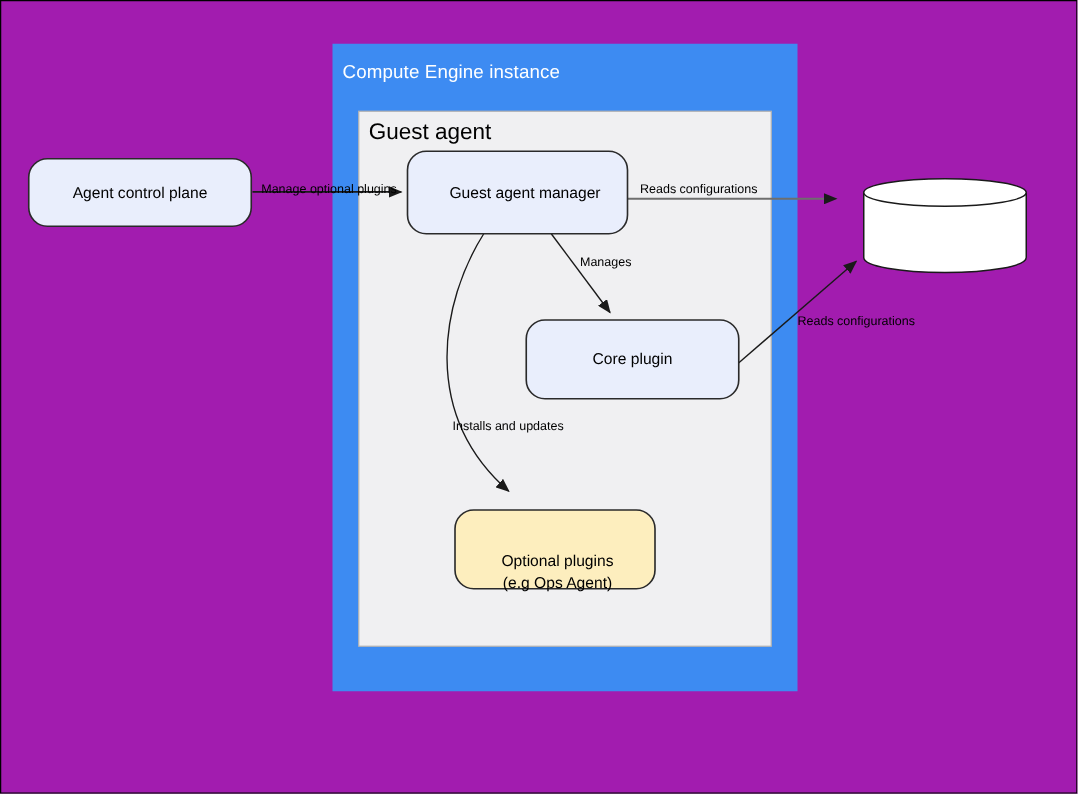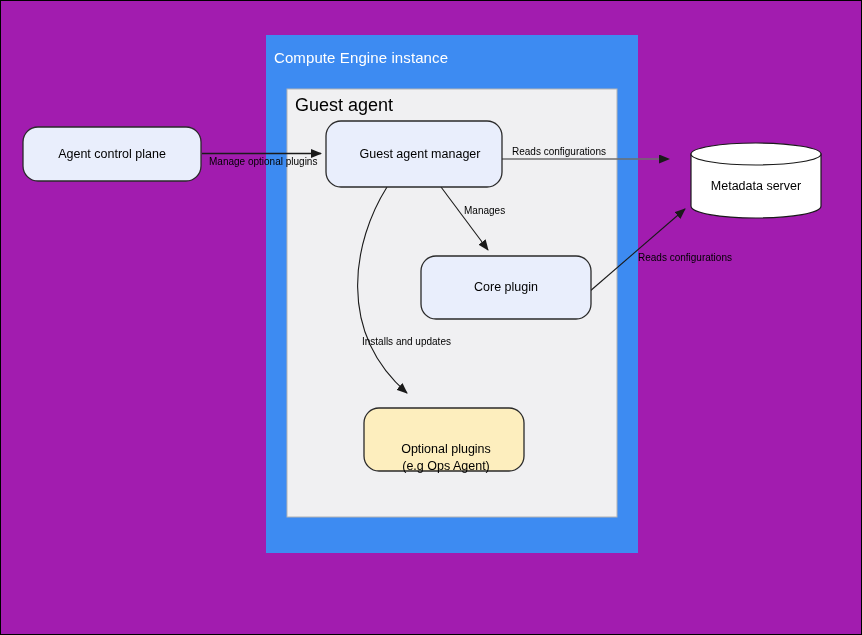--- a/index.html
+++ b/index.html
@@ -115,25 +115,22 @@
 
   <div class="node-label" style="left:420px; top:255px; width:170px; height:63px;">
     <span>Core plugin</span>
   </div>
 
   <div class="node-label" style="left:363px; top:407px; width:164px; height:63px;margin-top:18px;">
     <span>Optional plugins</span>
     <span>(e.g  Ops Agent)</span>
   </div>
 
-  <div class="node-label" style="left:690px; top:153px; width:130px; height:64px;">
-    <span>Metadata server</span>
-  </div>
 
-  <div class="edge-label" style="left:208px; top:155px;">Manage optional plugins</div>
+  <div class="edge-label" style="left:208px; top:145px;">Manage optional plugins</div>
 
   <div class="edge-label" style="left:511px; top:145px;">Reads configurations</div>
 
   <div class="edge-label" style="left:463px; top:204px;">Manages</div>
 
   <div class="edge-label" style="left:361px; top:335px;">Installs and updates</div>
 
   <div class="edge-label" style="left:637px; top:251px;">Reads configurations</div>
 
 </div>

